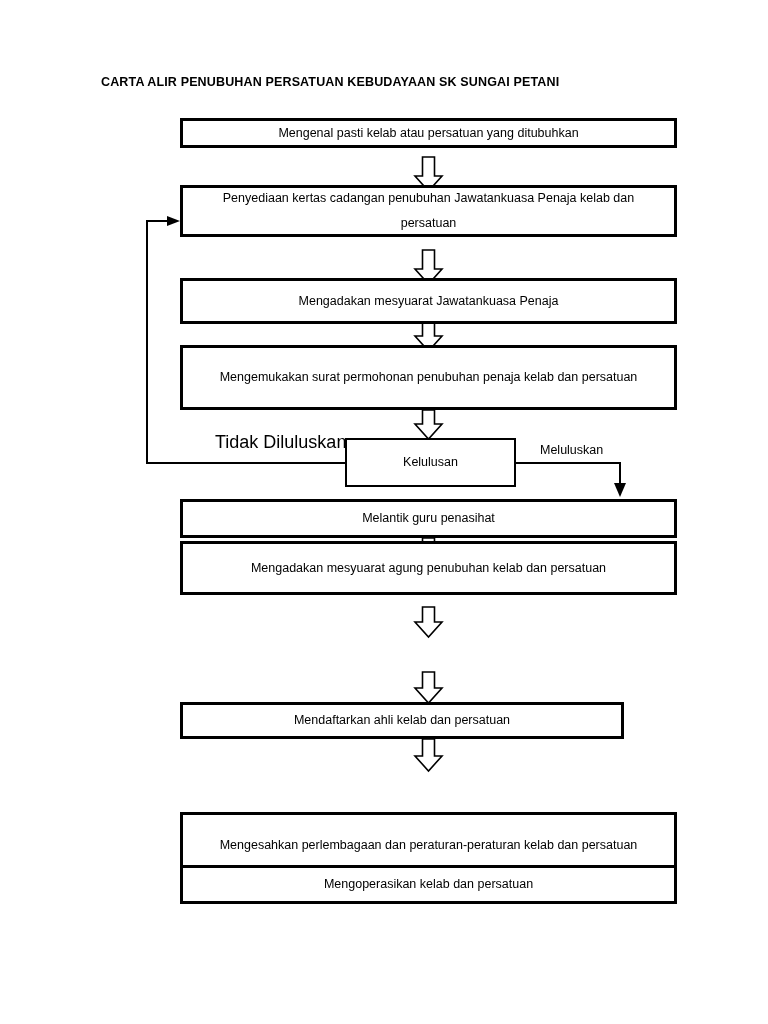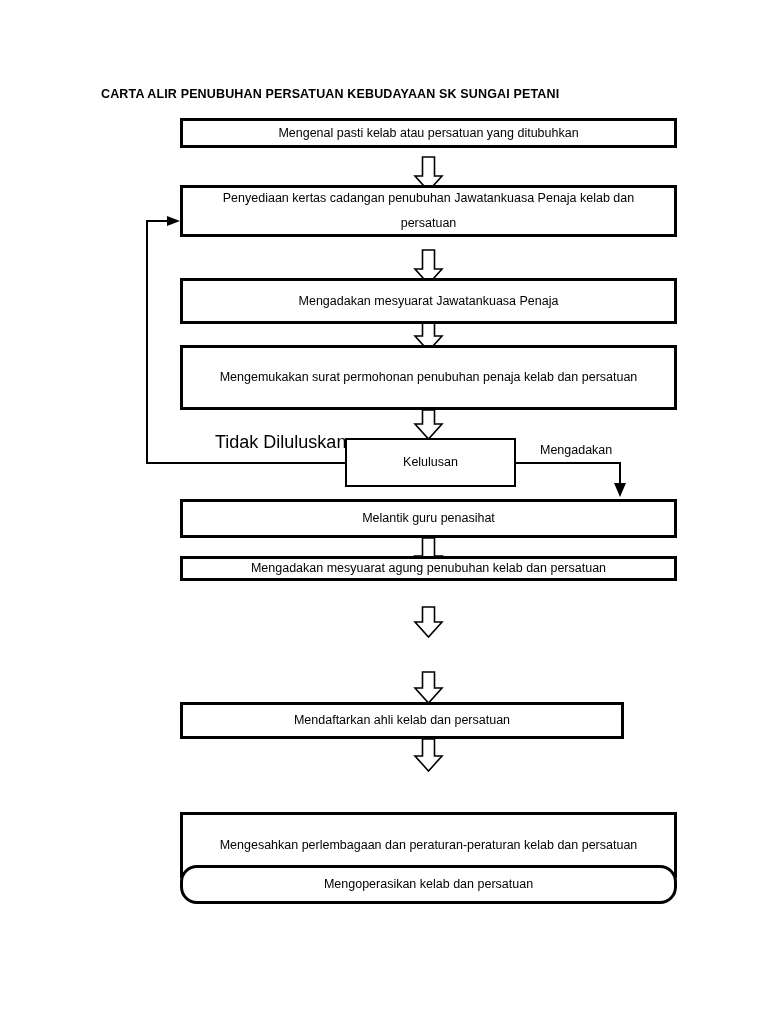--- a/index.html
+++ b/index.html
@@ -21,21 +21,21 @@
     left: 0;
     top: 0;
     width: 768px;
     height: 1024px;
   }
 
   
   .chart-title {
     position: absolute;
     left: 101px;
-    top: 86px;
+    top: 74px;
     font-size: 12.5px;
     font-weight: bold;
     letter-spacing: 0.15px;
     white-space: nowrap;
     line-height: 16px;
   }
 
   
   .node {
     position: absolute;
@@ -141,36 +141,36 @@
   <div class="node" style="left:180px; top:345px; width:497px; height:65px;">
     <span class="node-text">Mengemukakan surat permohonan penubuhan penaja kelab dan persatuan</span>
   </div>
 
   <div class="node decision" style="left:345px; top:438px; width:171px; height:49px;">
     <span class="node-text">Kelulusan</span>
   </div>
 
   <div style="position:absolute; left:215px; top:432px; font-size:18px; white-space:nowrap;">Tidak Diluluskan</div>
 
-  <div style="position:absolute; left:540px; top:443px; font-size:12.5px; white-space:nowrap;">Mengadakan</div>
+  <div style="position:absolute; left:540px; top:443px; font-size:12.5px; white-space:nowrap;">Meluluskan</div>
 
   <div class="node" style="left:180px; top:499px; width:497px; height:39px;">
     <span class="node-text">Melantik guru penasihat</span>
   </div>
 
-  <div class="node" style="left:180px; top:556px; width:497px; height:25px;">
+  <div class="node" style="left:180px; top:541px; width:497px; height:54px;">
     <span class="node-text">Mengadakan mesyuarat agung penubuhan kelab dan persatuan</span>
   </div>
 
 
   <div class="node" style="left:180px; top:702px; width:444px; height:37px;">
     <span class="node-text">Mendaftarkan ahli kelab dan persatuan</span>
   </div>
 
   <div class="node" style="left:180px; top:812px; width:497px; height:66px;">
     <span class="node-text">Mengesahkan perlembagaan dan peraturan-peraturan kelab dan persatuan</span>
   </div>
 
-  <div class="node" style="left:180px; top:865px; width:497px; height:39px;border-radius:17px;">
+  <div class="node" style="left:180px; top:865px; width:497px; height:39px;">
     <span class="node-text">Mengoperasikan kelab dan persatuan</span>
   </div>
 
 </div>
 
 </body></html>

